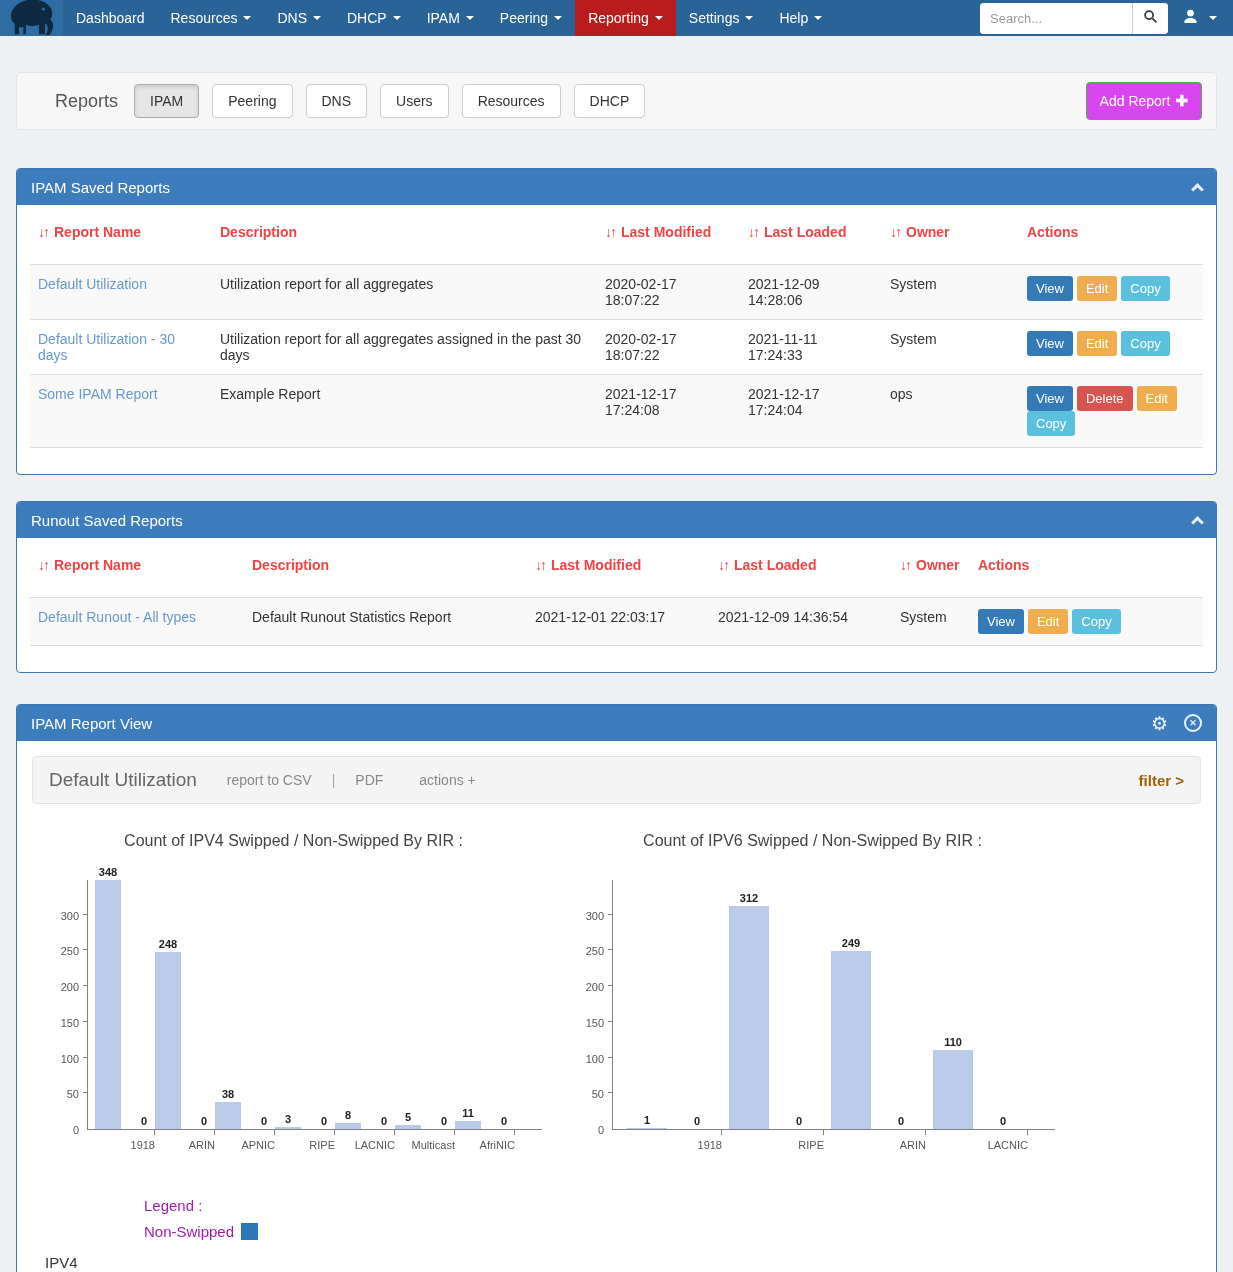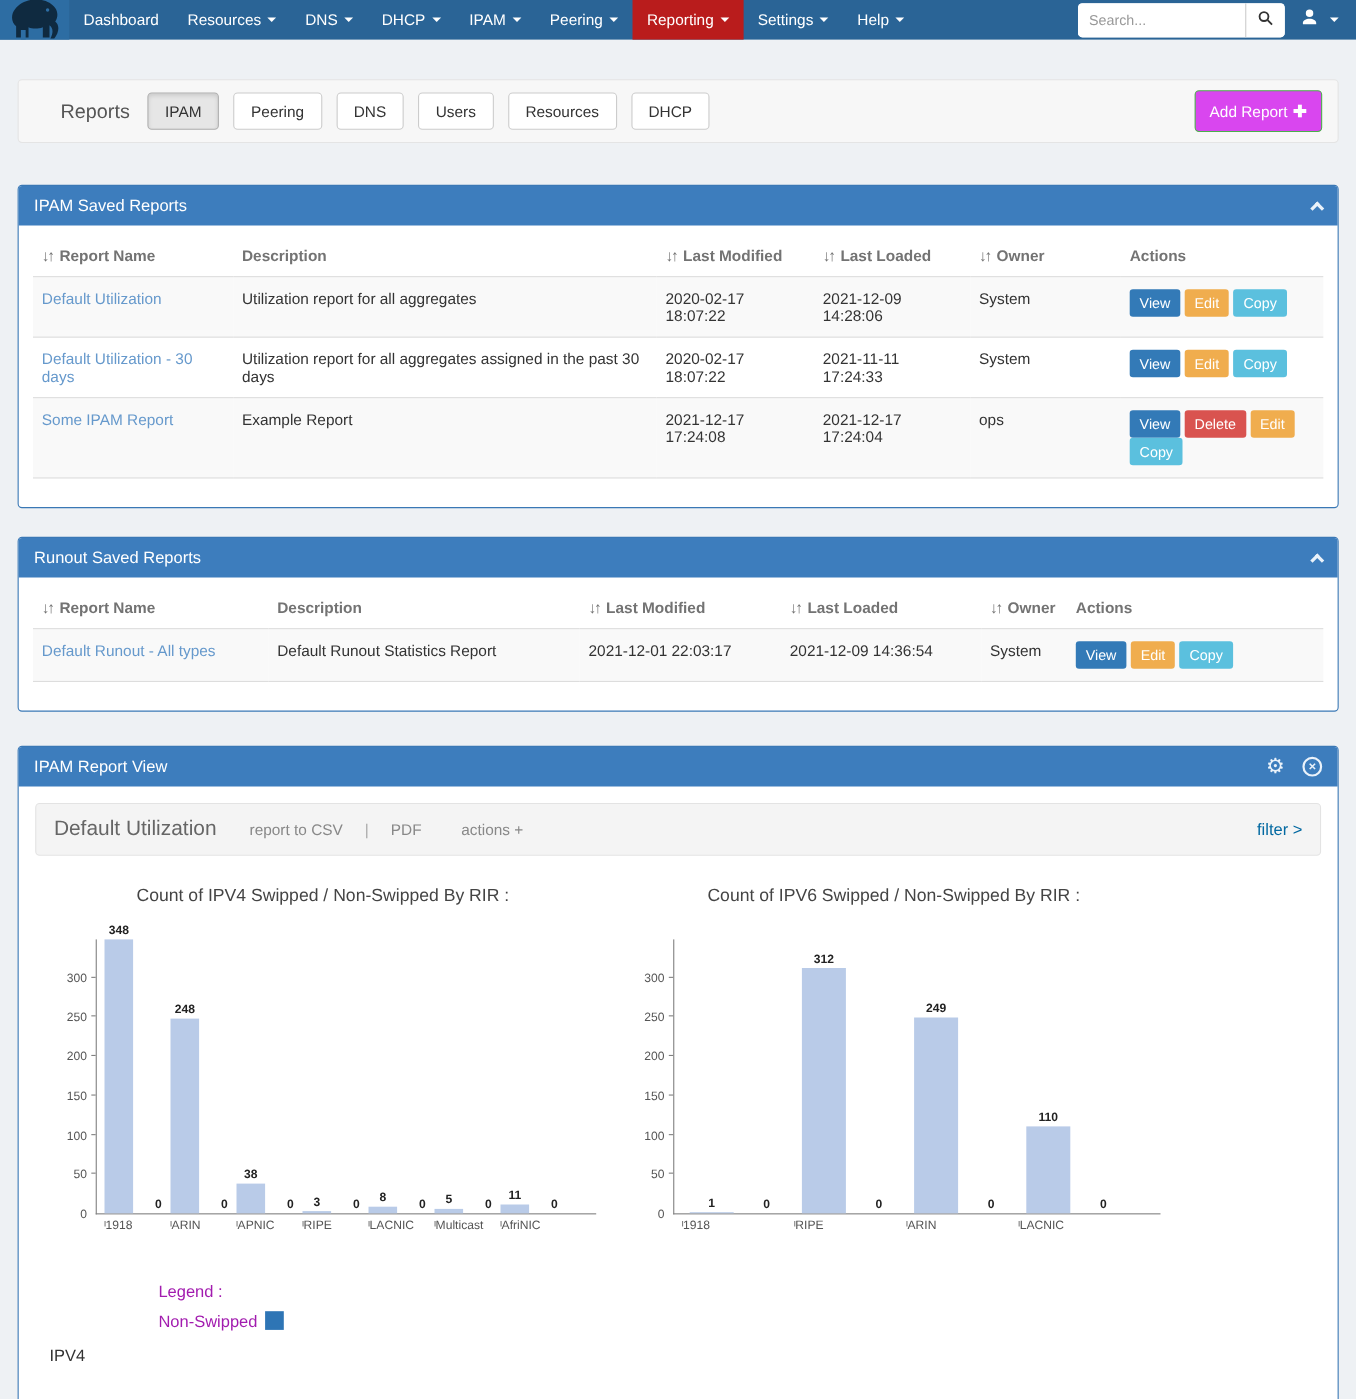--- a/index.html
+++ b/index.html
@@ -38,53 +38,53 @@
   .panel-heading { background:#3d7dbd; color:#fff; font-size:15px; padding:0 14px; height:36px;
     display:flex; align-items:center; border-radius:3px 3px 0 0; }
   .panel-icons { margin-left:auto; display:flex; align-items:center; gap:16px; }
   .chevron-up { width:9px; height:9px; border:solid #eaf2fa; border-width:3px 3px 0 0; transform:rotate(-45deg); margin-top:4px; cursor:pointer; }
   .gear-icon { font-size:19px; color:#eaf2fa; line-height:1; cursor:pointer; }
   .close-circle { width:18px; height:18px; border:2px solid #eaf2fa; border-radius:50%; display:flex; align-items:center; justify-content:center; cursor:pointer; }
   .close-circle::before { content:"\2715"; color:#eaf2fa; font-size:9px; font-weight:bold; }
   .panel-body { padding:10px 13px 26px; }
   
   table { width:100%; border-collapse:collapse; table-layout:fixed; }
-  th { text-align:left; font-size:14px; color:#737373; padding:9px 8px 11px; border-bottom:1px solid #ddd; }
+  th { text-align:left; font-size:14px; color:#ef4444; padding:9px 8px 24px; border-bottom:1px solid #ddd; }
   td { font-size:14px; padding:11px 8px; border-top:1px solid #ddd; vertical-align:top; }
   tbody tr:nth-child(odd) { background:#f9f9f9; }
   tbody tr:last-child td { border-bottom:1px solid #ddd; }
   .sort::before { content:"\2193\2191"; font-weight:700; letter-spacing:-2px; margin-right:6px; }
   .link { color:#6699cc; text-decoration:none; cursor:pointer; }
   .date { white-space:pre-line; }
   .action-btn { border:none; color:#fff; font-size:13px; padding:5px 9px; border-radius:3px; margin-right:4px;
     cursor:pointer; font-family:"Liberation Sans", sans-serif; }
   
   .report-panel { min-height:620px; margin-bottom:0; }
   .report-toolbar { margin:15px 15px 0; background:#f4f4f4; border:1px solid #e3e3e3; border-radius:4px;
     padding:12px 16px; display:flex; align-items:center; }
   .report-name { font-size:19px; color:#666; margin-right:30px; }
   .tb-link { font-size:14px; color:#888; margin-right:20px; cursor:pointer; }
   .tb-sep { font-size:14px; color:#aaa; margin-right:20px; }
   .tb-gap { margin-left:16px; }
-  .filter { margin-left:auto; font-size:15px; color:#0369a1; cursor:pointer; }
+  .filter { margin-left:auto; font-size:15px; color:#a16207; cursor:pointer;font-weight:bold; }
   
   .charts { display:flex; margin-top:28px; }
   .chart { margin-left:28px; }
   .chart-title { font-size:16px; color:#444; text-align:center; margin-bottom:30px; }
   .plot { display:flex; }
   .yaxis { position:relative; width:42px; }
   .ytick-label { position:absolute; right:8px; font-size:11px; color:#555; }
   .area { position:relative; border-left:1px solid #808080; border-bottom:1px solid #808080; }
   .ydash { position:absolute; left:-5px; width:4px; height:1px; background:#808080; }
   .cats { display:flex; height:100%; align-items:flex-end; padding-left:8px; }
   .cat { display:flex; justify-content:center; align-items:flex-end; gap:10px; height:100%; }
   .slot { display:flex; flex-direction:column; align-items:center; justify-content:flex-end; }
   .bar-label { font-size:11px; font-weight:bold; color:#222; margin-bottom:2px; }
   .xlabels { display:flex; padding-left:8px; margin-left:42px; }
-  .xcat { display:flex; flex-direction:row; align-items:center; }
+  .xcat { display:flex; flex-direction:column; align-items:flex-end; }
   .xtick { width:1px; height:5px; background:#808080; }
   .xlabel { font-size:11px; color:#555; margin-top:4px; }
   
   .legend { margin:46px 0 0 127px; font-size:15px; color:#a21caf; }
   .legend div { margin-bottom:9px; }
   .swatch { display:inline-block; width:17px; height:17px; vertical-align:-3px; margin-left:7px; }
   .section-label { margin:14px 0 0 28px; font-size:15px; color:#333; }
 </style>
 </head>
 <body>

